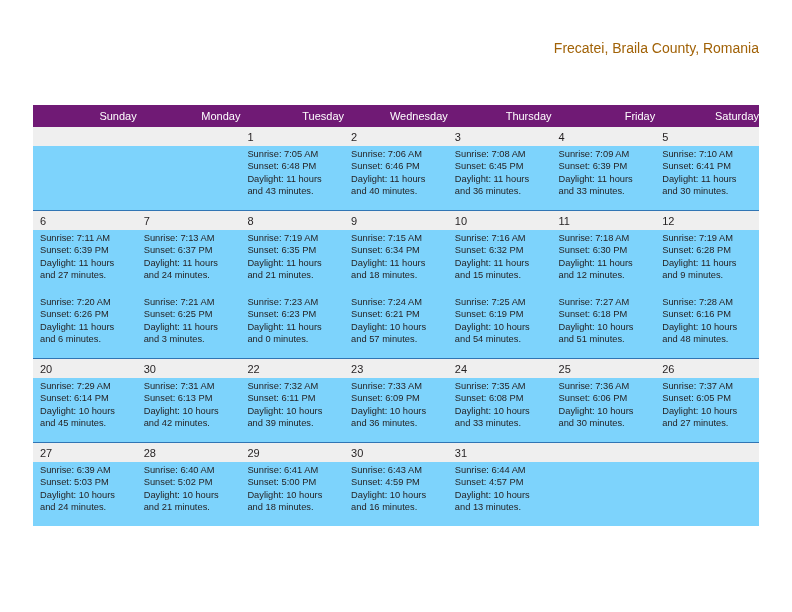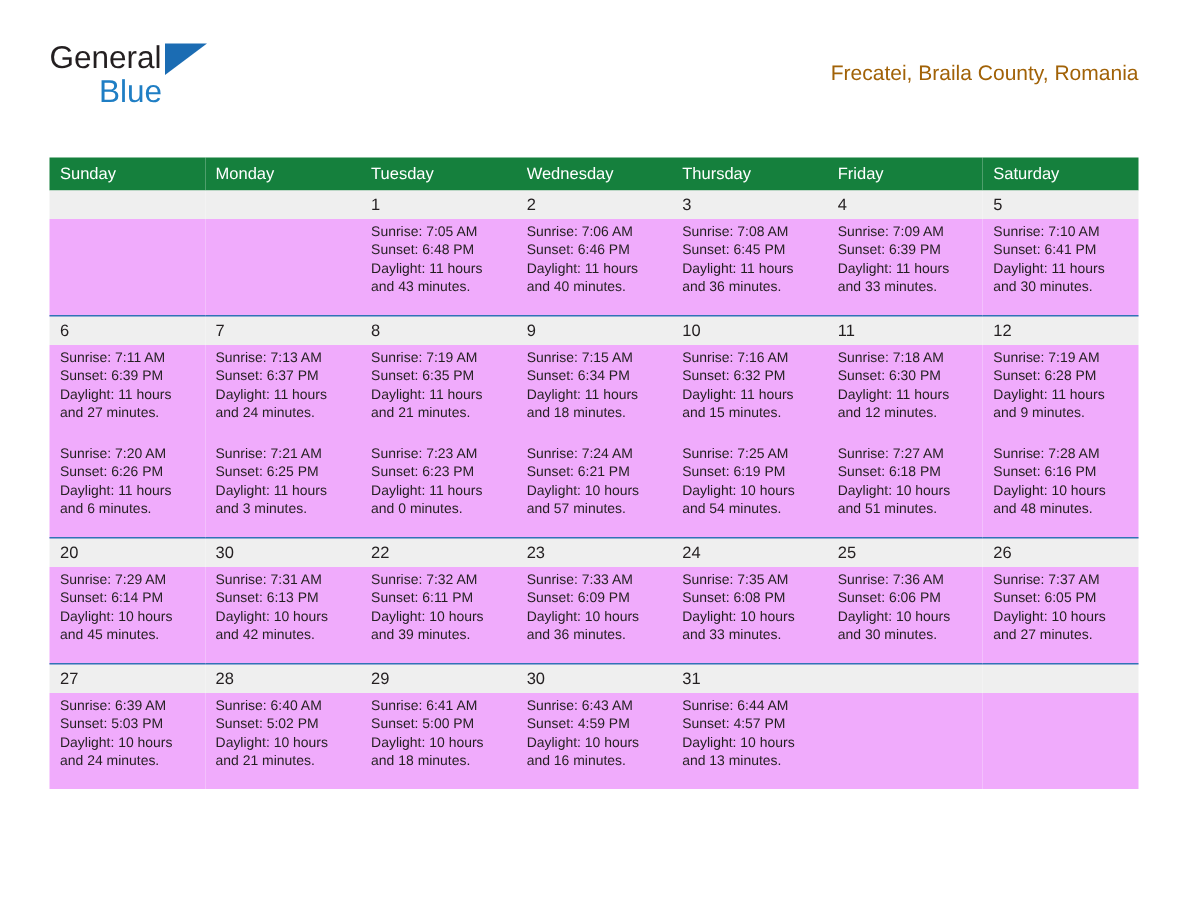--- a/index.html
+++ b/index.html
@@ -86,25 +86,25 @@
     position: absolute;
     left: 33px;
     top: 105px;
     width: 726px;
     border-collapse: collapse;
     table-layout: fixed;
   }
   .cal col { width: 103.71px; }
 
   .cal thead th {
-    background: #15803d;
+    background: #701a75;
     color: #ffffff;
     font-size: 11px;
     font-weight: normal;
-    text-align: left;
+    text-align: right;
     padding: 5px 0 5px 7px;
     height: 12px;
     line-height: 12px;
     border: none;
   }
 
   .daynum-row td {
     background: #efefef;
     font-size: 11px;
     color: #231f20;
@@ -112,46 +112,39 @@
     padding: 4px 0 3px 7px;
     line-height: 12px;
     border: none;
     border-top: 1px solid #3075b4;
     vertical-align: top;
   }
   .daynum-row.first td {
     border-top: none;
   }
   .detail-row td {
-    background: #f0abfc;
+    background: #7dd3fc;
     font-size: 9.3px;
     color: #231f20;
     text-align: left;
     padding: 2px 5px 0 7px;
     line-height: 12.4px;
     border: none;
     vertical-align: top;
     height: 62px;
   }
   .detail-row td .ln { display: block; white-space: nowrap; }
 </style>
 </head>
 <body>
 
 <div class="page">
 
   <div class="top">
 
-    <div class="logo">
-      <div class="logo-line1">
-        <span>General</span>
-        <span class="logo-tri"></span>
-      </div>
-      <div class="logo-line2">Blue</div>
-    </div>
 
     <div class="title-block">
       <div class="cal-subtitle">Frecatei, Braila County, Romania</div>
     </div>
 
   </div>
 
   <table class="cal">
     <colgroup>
       <col>

